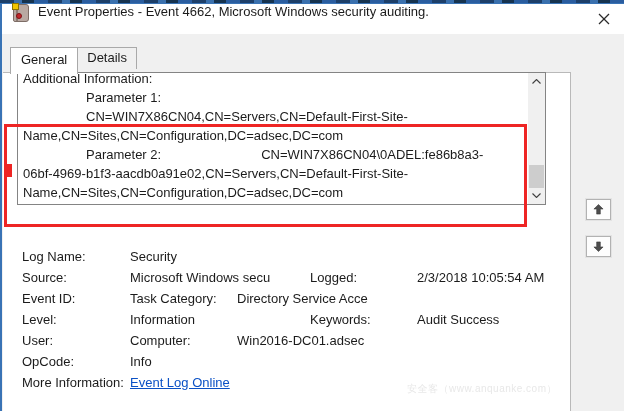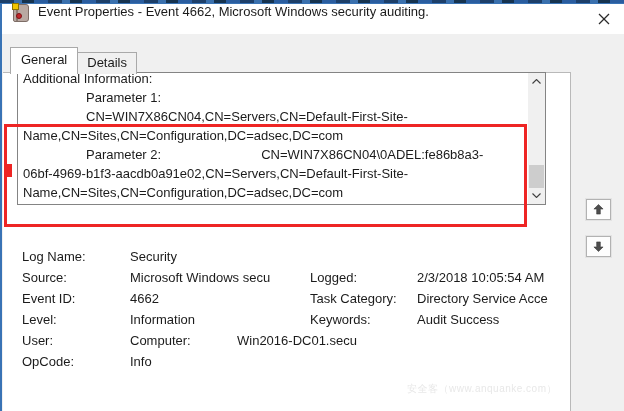--- a/index.html
+++ b/index.html
@@ -18,21 +18,21 @@
   .titlebar { position:absolute; left:2px; top:4px; width:622px; height:30px; background:#ffffff;
     display:flex; align-items:flex-start; }
   .app-icon { position:relative; width:16px; height:18px; margin-left:11px; margin-right:9px;
     background:#b9a9a2; border:1px solid #7d6d66; border-radius:2px 3px 3px 2px; }
   .app-icon .spine { position:absolute; left:2px; top:0; width:2px; height:16px; background:#8c7c74; }
   .app-icon .badge { position:absolute; left:-2px; top:-2px; width:7px; height:7px; background:#f2c500; border:1px solid #8d7400; }
   .app-icon .dot { position:absolute; left:2px; bottom:2px; width:6px; height:6px; background:#c3272b; border-radius:50%; border:1px solid #7e1416; }
   .title-text { font-size:13px; color:#1b1b1b; white-space:nowrap; }
   .close-btn { position:absolute; right:4px; top:0; width:32px; height:30px; display:flex; align-items:center; justify-content:center; cursor:default; }
 
-  .tabstrip { position:absolute; left:10px; top:47px; display:flex; align-items:flex-end; z-index:3; }
+  .tabstrip { position:absolute; left:10px; top:47px; display:flex; align-items:flex-start; z-index:3; }
   .tab { font-size:13px; color:#1b1b1b; text-align:center; }
   .tab.active { background:#ffffff; border:1px solid #a9a9a9; border-bottom:none; height:27px; padding:4px 10px 0 10px; }
   .tab.inactive { background:#f0f0f0; border:1px solid #a9a9a9; border-left:none; border-bottom:none; height:22px; padding:2px 9px 0 9px; }
 
   .tab-panel { position:absolute; left:3px; top:72px; width:568px; height:339px; background:#ffffff;
     border-top:1px solid #b9b9b9; border-right:1px solid #b9b9b9; z-index:1; }
 
   
   .descbox { position:absolute; left:17px; top:72px; width:529px; height:133px; background:#ffffff;
     border:1px solid #848484; overflow:hidden; z-index:2; }
@@ -133,38 +133,41 @@
       <div class="l-value">Security</div>
     </div>
     <div class="drow">
       <div class="l-label">Source:</div>
       <div class="l-value">Microsoft Windows secu</div>
       <div class="r-label">Logged:</div>
       <div class="r-value">2/3/2018 10:05:54 AM</div>
     </div>
     <div class="drow">
       <div class="l-label">Event ID:</div>
-      <div class="l-value">4662</div>
       <div class="r-label">Task Category:</div>
       <div class="r-value">Directory Service Acce</div>
     </div>
     <div class="drow">
       <div class="l-label">Level:</div>
       <div class="l-value">Information</div>
       <div class="r-label">Keywords:</div>
       <div class="r-value">Audit Success</div>
     </div>
     <div class="drow">
       <div class="l-label">User:</div>
       <div class="r-label">Computer:</div>
-      <div class="r-value">Win2016-DC01.secu</div>
+      <div class="r-value">Win2016-DC01.adsec</div>
     </div>
     <div class="drow">
       <div class="l-label">OpCode:</div>
       <div class="l-value">Info</div>
+    </div>
+    <div class="drow">
+      <div class="l-label">More Information:</div>
+      <div class="l-value"><span class="link">Event Log Online</span></div>
     </div>
   </div>
 
   <div class="nav-btn up">
     <svg width="11" height="11" viewBox="0 0 12 12">
       <path d="M6 0.5 L11 5.5 H8 V11 H4 V5.5 H1 Z" fill="#4d4d4d" stroke="#333" stroke-width="0.6"></path>
     </svg>
   </div>
   <div class="nav-btn down">
     <svg width="11" height="11" viewBox="0 0 12 12">

